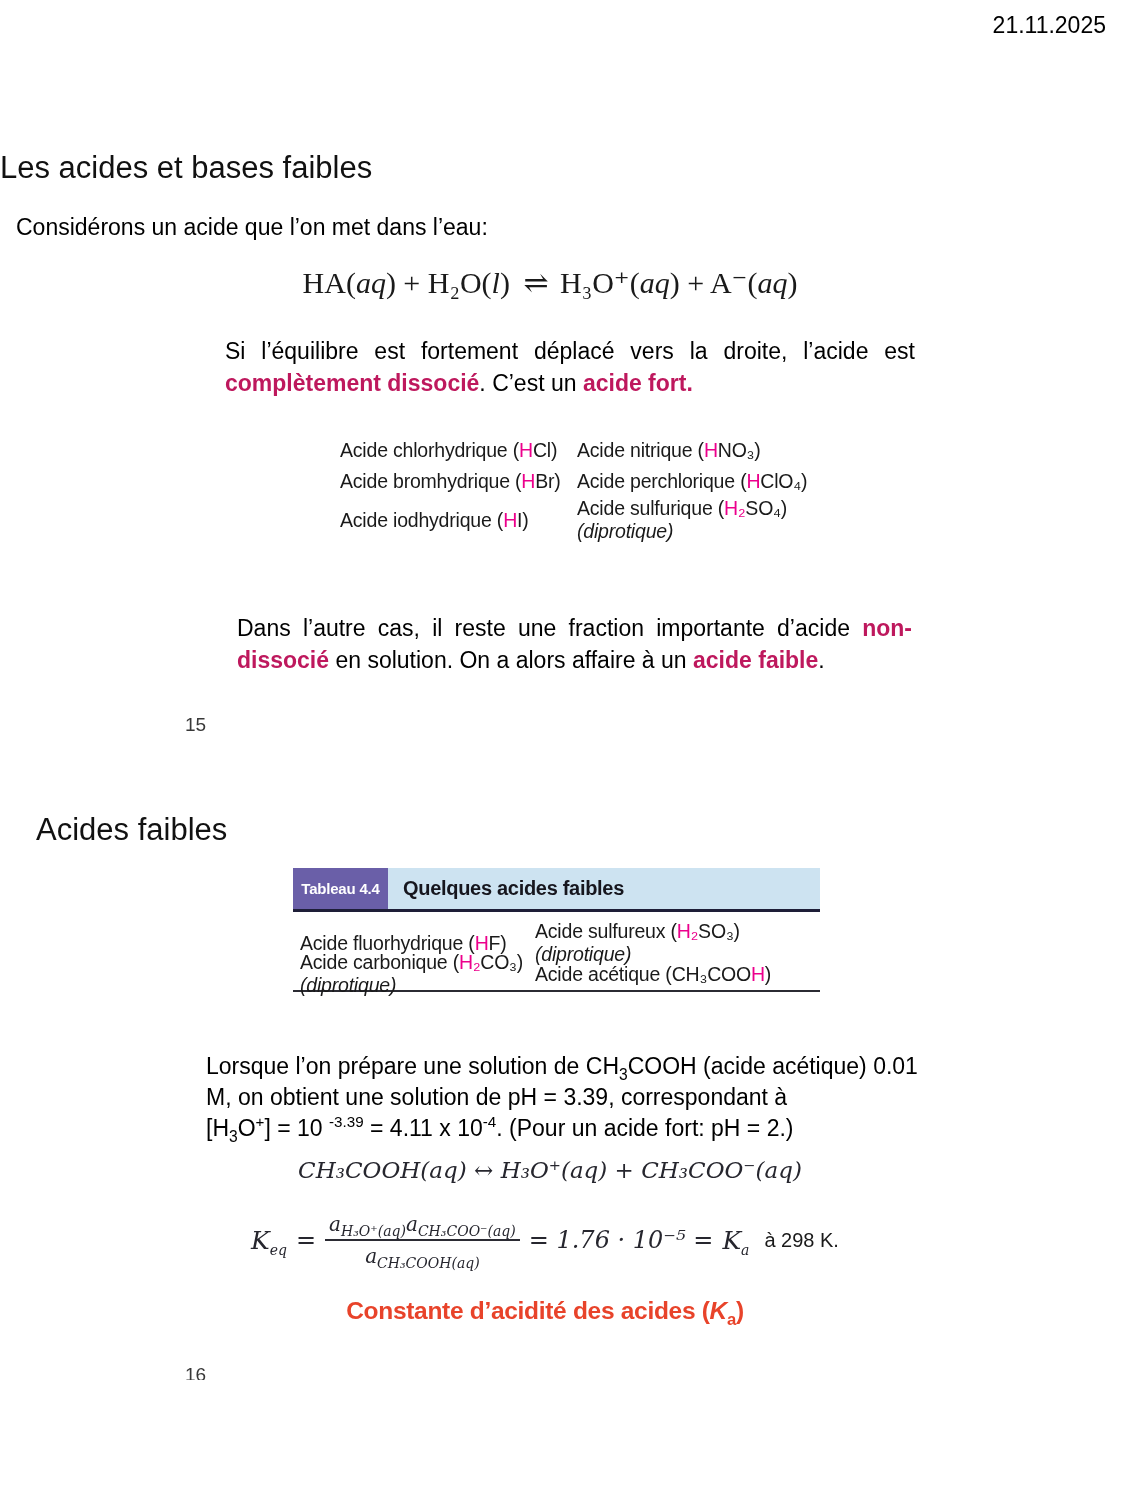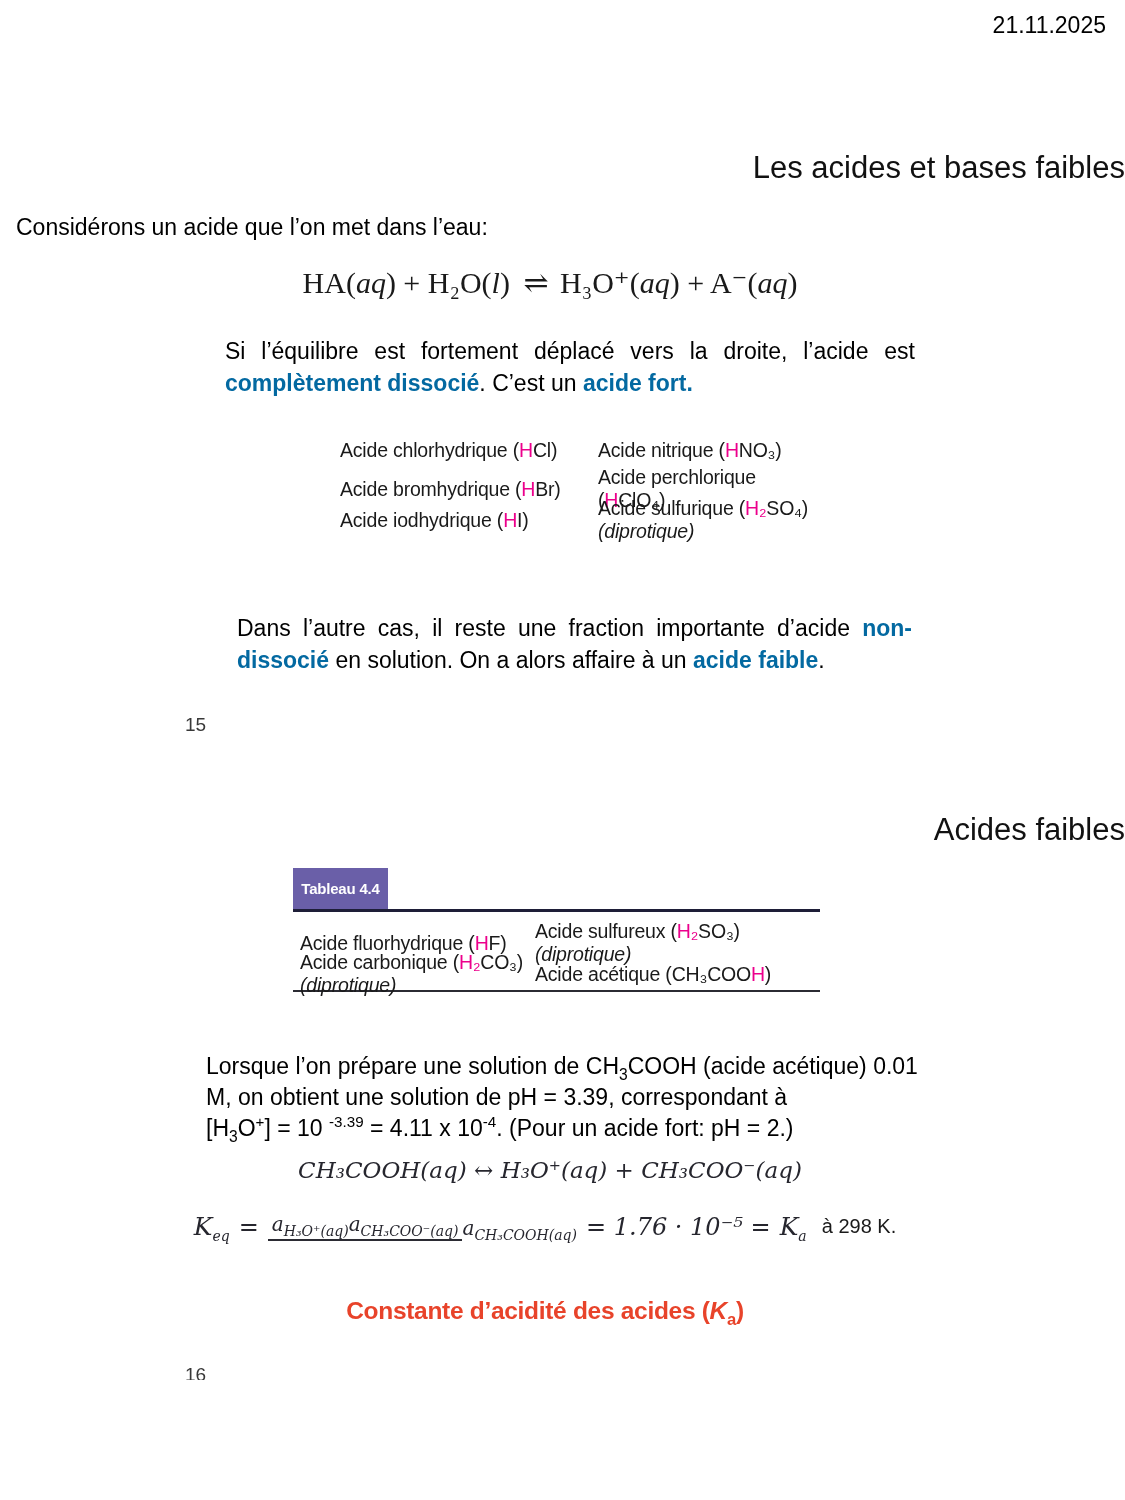--- a/index.html
+++ b/index.html
@@ -2,67 +2,67 @@
 <html><head>
 <meta charset="utf-8">
 <style>
   * { margin:0; padding:0; box-sizing:border-box; }
   html,body { width:1125px; height:1500px; background:#ffffff;
     font-family:"Liberation Sans","DejaVu Sans",sans-serif; color:#000; }
   .page { position:relative; width:1125px; height:1380px; overflow:hidden; background:#fff; }
 
   .date { position:absolute; top:12px; right:19px; font-size:23px; }
 
-  .slide-title { position:absolute; left:0; width:1125px; text-align:right; font-size:31px; color:#111; }
+  .slide-title { position:absolute; left:0; width:1125px; text-align:left; font-size:31px; color:#111; }
   .t1 { top:150px; }
   .t2 { top:812px;padding-left:36px; }
   .subtitle { position:absolute; top:214px; left:8px; width:1125px; font-size:23px;margin-left:8px; }
 
   .eq1 { position:absolute; top:265px; left:0; width:1100px; text-align:center;
     font-family:"Liberation Serif","DejaVu Serif",serif; font-size:30px; color:#1a1a1a; }
   .eq1 .harpoon { letter-spacing:-2px; padding:0 6px; }
 
   .para { position:absolute; font-size:23px; line-height:32px; text-align:justify; color:#000; }
   .p1 { top:335px; left:225px; width:690px; }
   .p2 { top:612px; left:237px; width:675px; }
-  .red { color:#0369a1; font-weight:700; }
+  .red { color:#be185d; font-weight:700; }
   .pink { color:#ec008c; }
   .it { font-style:italic; }
   .sb { vertical-align:sub; font-size:68%; line-height:0; }
   .sp { vertical-align:super; font-size:66%; line-height:0; }
 
   .tbl { position:absolute; background:#fff; }
   .tbl1 { top:427px; left:333px; width:495px; }
   .tbl2 { top:868px; left:293px; width:527px; border-bottom:2px solid #2b2b33; padding-bottom:6px; }
   .tbl-header { display:flex; height:44px; border-bottom:3px solid #1e1e38; }
   .tbl-tab { background:#6a5fa8; color:#fff; font-weight:700; font-size:15px;
     display:flex; align-items:center; justify-content:center; letter-spacing:-0.2px; }
   .tbl1 .tbl-tab { width:88px; }
   .tbl2 .tbl-tab { width:95px; }
   .tbl-title { background:#cde3f1; color:#16161e; font-weight:700; font-size:20px; flex:1;
     display:flex; align-items:center; padding-left:15px; letter-spacing:-0.3px; }
   .tbl-rows { padding:8px 0 2px 7px; }
   .tbl-row { display:grid; height:31px; align-items:center; font-size:19.5px;
     letter-spacing:-0.2px; color:#1a1a1a; }
-  .tbl1 .tbl-row { grid-template-columns:237px 1fr;gap:21px; }
+  .tbl1 .tbl-row { grid-template-columns:237px 1fr; }
   .tbl2 .tbl-row { grid-template-columns:235px 1fr; }
 
   .slide-num { position:absolute; left:185px; font-size:19px; color:#383838; }
   .n15 { top:714px; }
   .n16 { top:1364px; }
 
   .p3 { position:absolute; top:1051px; left:206px; width:720px; font-size:23px; line-height:31px; }
 
   .eq2 { position:absolute; top:1157px; left:0; width:1100px; text-align:center;
     font-family:"DejaVu Serif","Liberation Serif",serif; font-style:italic; font-size:23px; color:#26262e; }
 
   .keq { position:absolute; top:1212px; left:0; width:1090px; display:flex;
     justify-content:center; align-items:center; gap:9px;
     font-family:"DejaVu Serif","Liberation Serif",serif; font-style:italic; color:#26262e; font-size:24px; }
-  .keq .frac { display:inline-flex; flex-direction:row; align-items:center; }
+  .keq .frac { display:inline-flex; flex-direction:column; align-items:center; }
   .keq .num { padding:0 4px 3px 4px; border-bottom:2px solid #2b2b33; font-size:20px; }
   .keq .den { padding-top:3px; font-size:20px; }
   .keq .asub { font-size:14px; vertical-align:sub; line-height:0; }
   .keq .kvar { font-size:25px; }
   .keq .cond { font-style:normal; font-family:"Liberation Sans","DejaVu Sans",sans-serif;
     font-size:20px; margin-left:6px; color:#1a1a1a; }
 
   .ka-heading { position:absolute; top:1297px; left:0; width:1090px; text-align:center;
     font-size:24.5px; font-weight:700; color:#e8432a; letter-spacing:-0.3px; }
   .ka-heading .kvar { font-style:italic; }
@@ -102,20 +102,21 @@
 
   <div class="para p2"><span>Dans l’autre cas, il reste une fraction importante d’acide </span><span class="red">non-dissocié</span><span> en solution. On a alors affaire à un </span><span class="red">acide faible</span><span>.</span></div>
 
   <div class="slide-num n15">15</div>
 
   <div class="slide-title t2">Acides faibles</div>
 
   <div class="tbl tbl2">
     <div class="tbl-header">
       <div class="tbl-tab">Tableau 4.4</div>
+      <div class="tbl-title">Quelques acides faibles</div>
     </div>
     <div class="tbl-rows">
       <div class="tbl-row">
         <div><span>Acide fluorhydrique (</span><span class="pink">H</span><span>F)</span></div>
         <div><span>Acide sulfureux (</span><span class="pink">H₂</span><span>SO₃) </span><span class="it">(diprotique)</span></div>
       </div>
       <div class="tbl-row">
         <div><span>Acide carbonique (</span><span class="pink">H₂</span><span>CO₃) </span><span class="it">(diprotique)</span></div>
         <div><span>Acide acétique (CH₃COO</span><span class="pink">H</span><span>)</span></div>
       </div>

